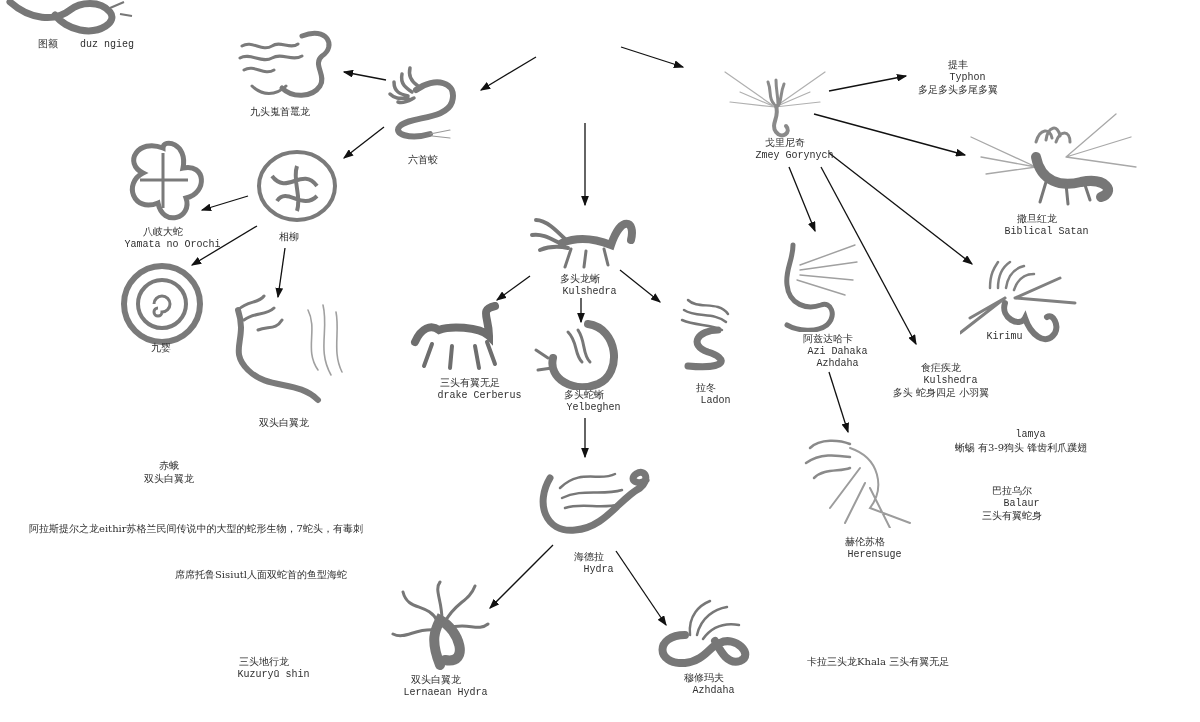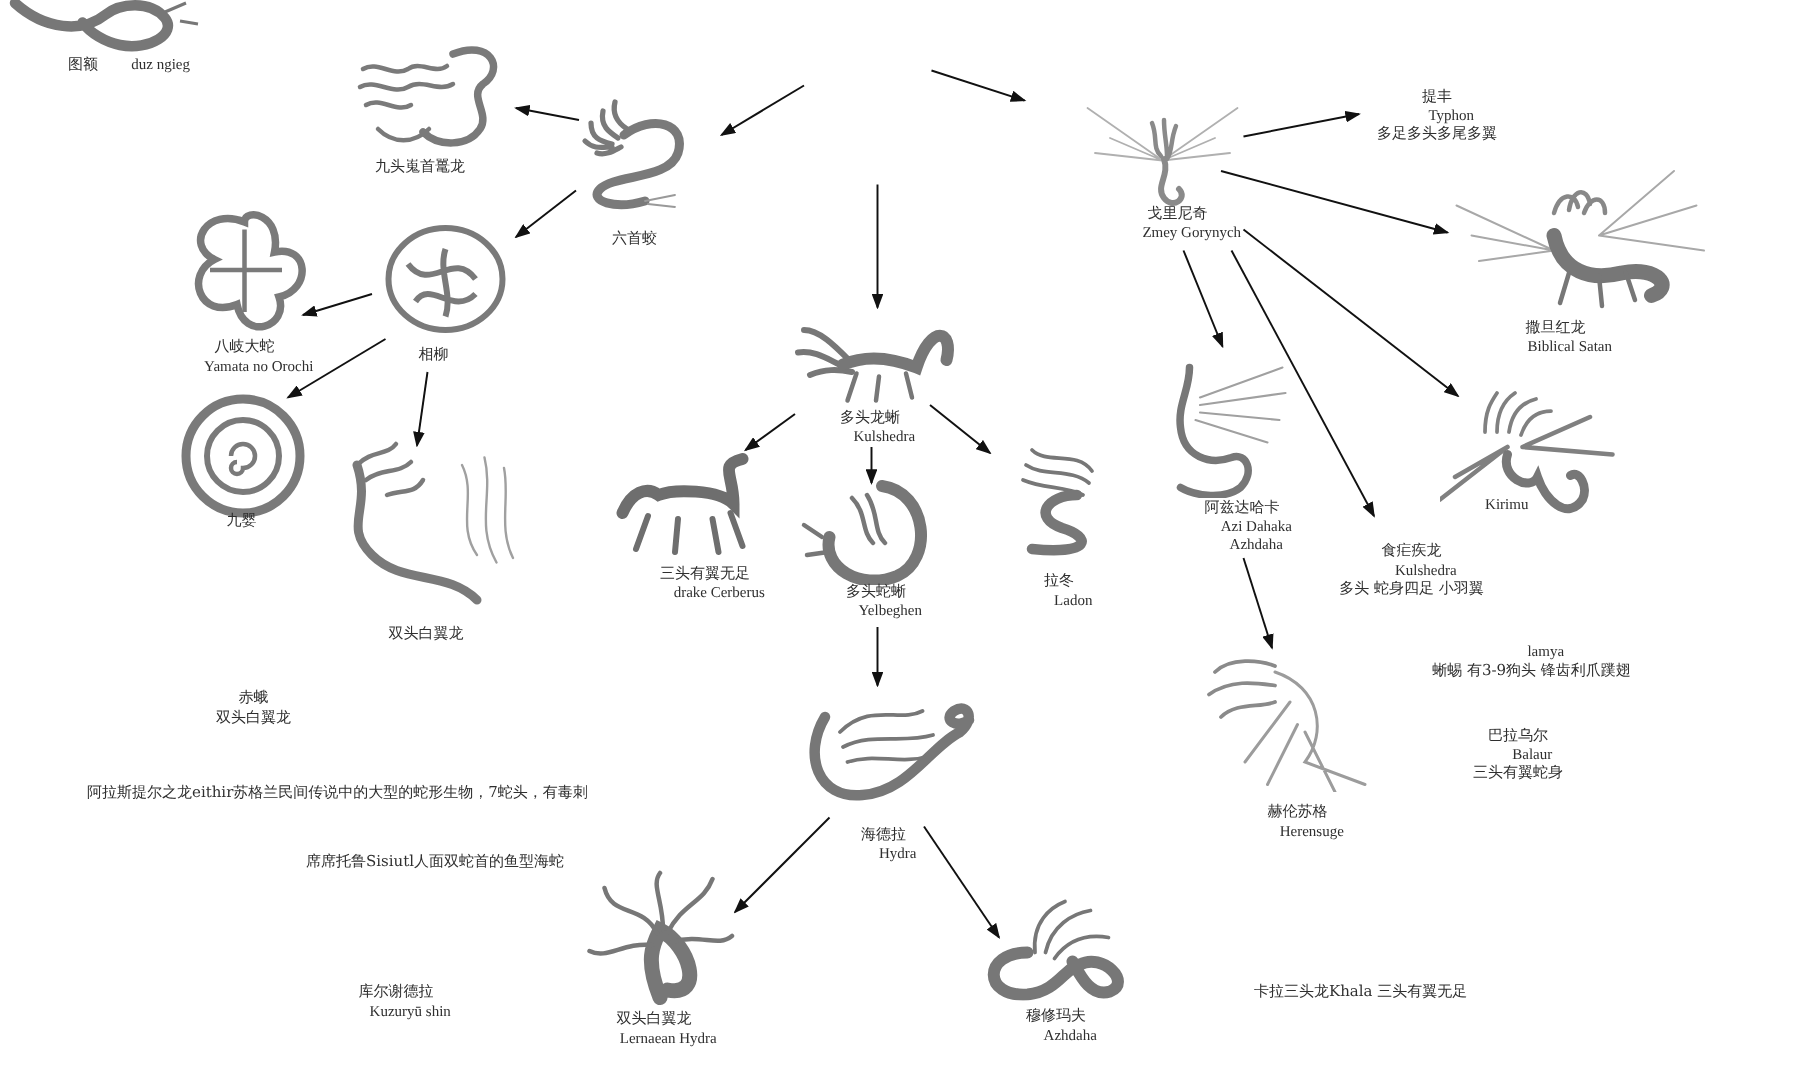--- a/index.html
+++ b/index.html
@@ -1,22 +1,22 @@
 <!DOCTYPE html>
 <html><head>
 <meta charset="utf-8">
 <style>
   html, body { margin:0; padding:0; background:#ffffff; }
   body { width:1200px; height:722px; position:relative; overflow:hidden;
          font-family:"DejaVu Serif", "Liberation Serif", serif; color:#333; }
   .lbl { position:absolute; text-align:center; font-size:10px; line-height:12.5px;
          white-space:nowrap; transform:translateX(-50%); color:#2f2f2f; }
   .lbl span { display:block; }
-  .mono { font-family:Liberation Serif, serif;padding-left:19px; }
-  .free { position:absolute; font-size:10px; line-height:12.5px; white-space:nowrap; color:#2f2f2f;margin-left:29px; }
+  .mono { font-family:Liberation Mono, monospace;padding-left:19px; }
+  .free { position:absolute; font-size:10px; line-height:12.5px; white-space:nowrap; color:#2f2f2f; }
   .dragon { position:absolute; }
   svg.arrows { position:absolute; left:0; top:0; }
 </style>
 </head>
 <body>
 
 <svg class="arrows" width="1200" height="722">
   <defs>
     <marker id="ah" markerWidth="8" markerHeight="6" refX="7" refY="3" orient="auto">
       <path d="M0,0 L8,3 L0,6 Z" fill="#111"></path>
@@ -301,17 +301,17 @@
 <div class="lbl" style="left:169px;top:460px">
   <span>赤蛾</span>
   <span>双头白翼龙</span>
 </div>
 
 <div class="free" style="left:29px;top:523px">阿拉斯提尔之龙eithir苏格兰民间传说中的大型的蛇形生物，7蛇头，有毒刺</div>
 
 <div class="free" style="left:175px;top:569px">席席托鲁Sisiutl人面双蛇首的鱼型海蛇</div>
 
 <div class="lbl" style="left:264px;top:656px">
-  <span>库尔谢德拉</span>
+  <span>三头地行龙</span>
   <span class="mono">Kuzuryū shin</span>
 </div>
 
 <div class="free" style="left:807px;top:656px">卡拉三头龙Khala 三头有翼无足</div>
 
 </body></html>

